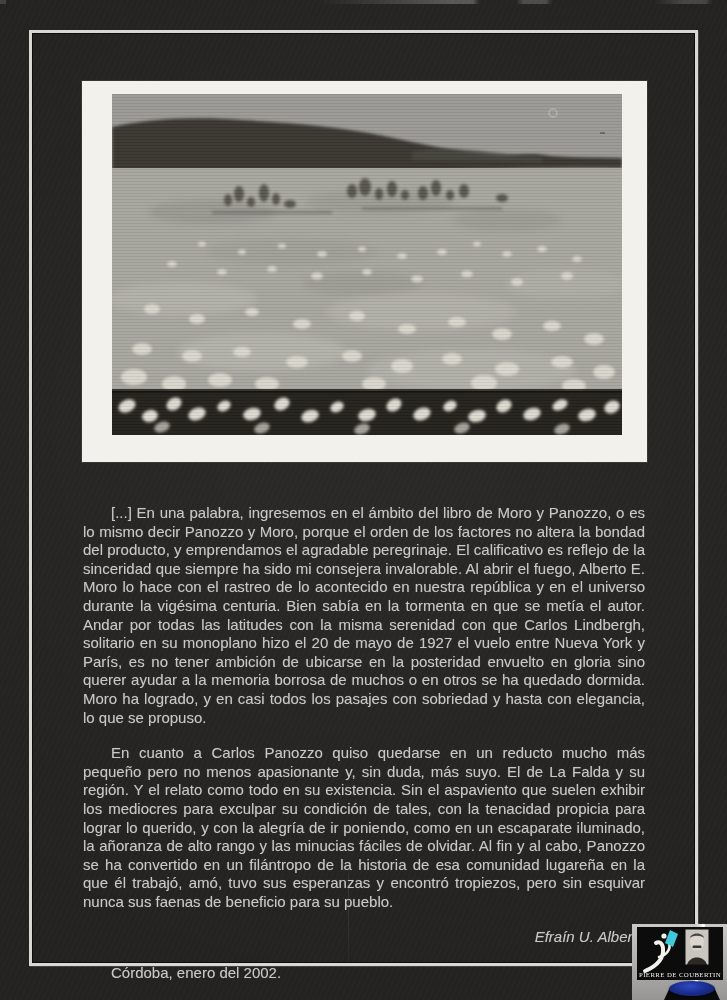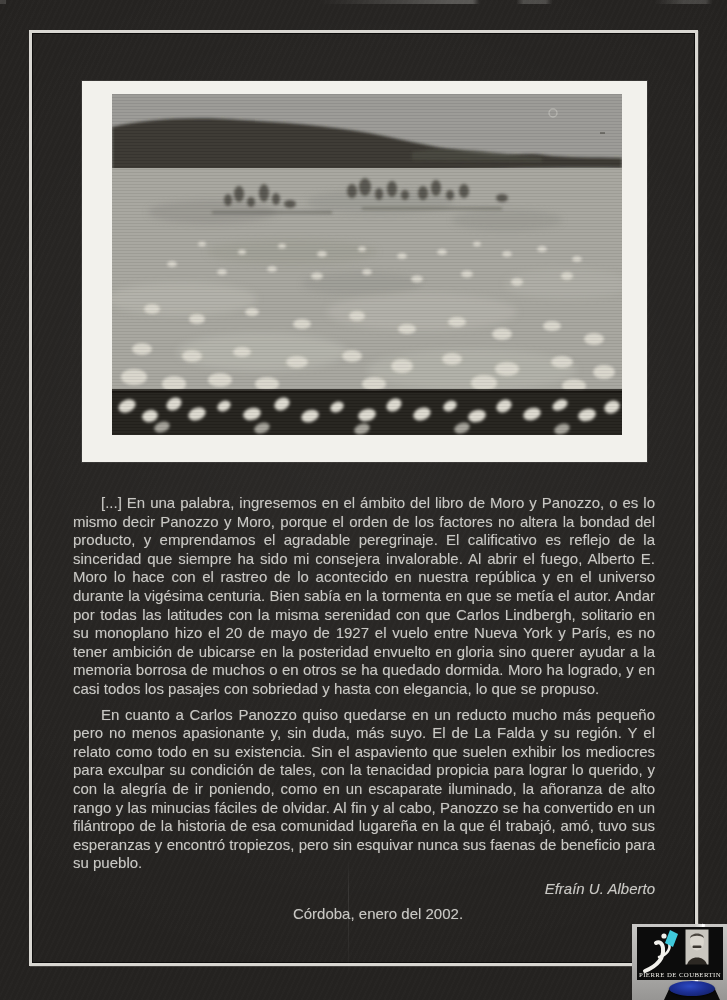--- a/index.html
+++ b/index.html
@@ -38,23 +38,23 @@
   .painting svg{display:block;}
   .painting .halftone{
     content:"";position:absolute;inset:0;pointer-events:none;
     background:repeating-linear-gradient(180deg, rgba(0,0,0,.06) 0 1px, rgba(255,255,255,.025) 1px 3px);
   }
   .bodytext{
     position:absolute;left:66px;top:487px;width:596px;
     color:#c8c7c3;font-size:15px;line-height:18.6px;text-align:justify;
     text-shadow:0 0 1px rgba(205,205,200,.35);
   }
-  .bodytext p{margin:7px;text-indent:28px;}
+  .bodytext p{margin:17px;text-indent:28px;}
   .sig{margin:0;text-align:right;font-style:italic;}
-  .date{margin:1px 0 0 0;text-indent:28px;text-align:center;}
+  .date{margin:1px 0 0 0;text-indent:28px;text-align:left;}
   
   .watermark{
     position:absolute;right:0;bottom:0;width:95px;height:76px;z-index:5;
     background:linear-gradient(180deg,#c9c8c6 0%, #b3b2b0 45%, #969593 100%);
   }
   .wm-glow{
     position:absolute;left:63px;top:0;width:12px;height:62px;
     background:linear-gradient(90deg, rgba(255,255,255,0), rgba(255,255,255,.55), rgba(255,255,255,0));
     transform:rotate(6deg);transform-origin:top center;
   }

